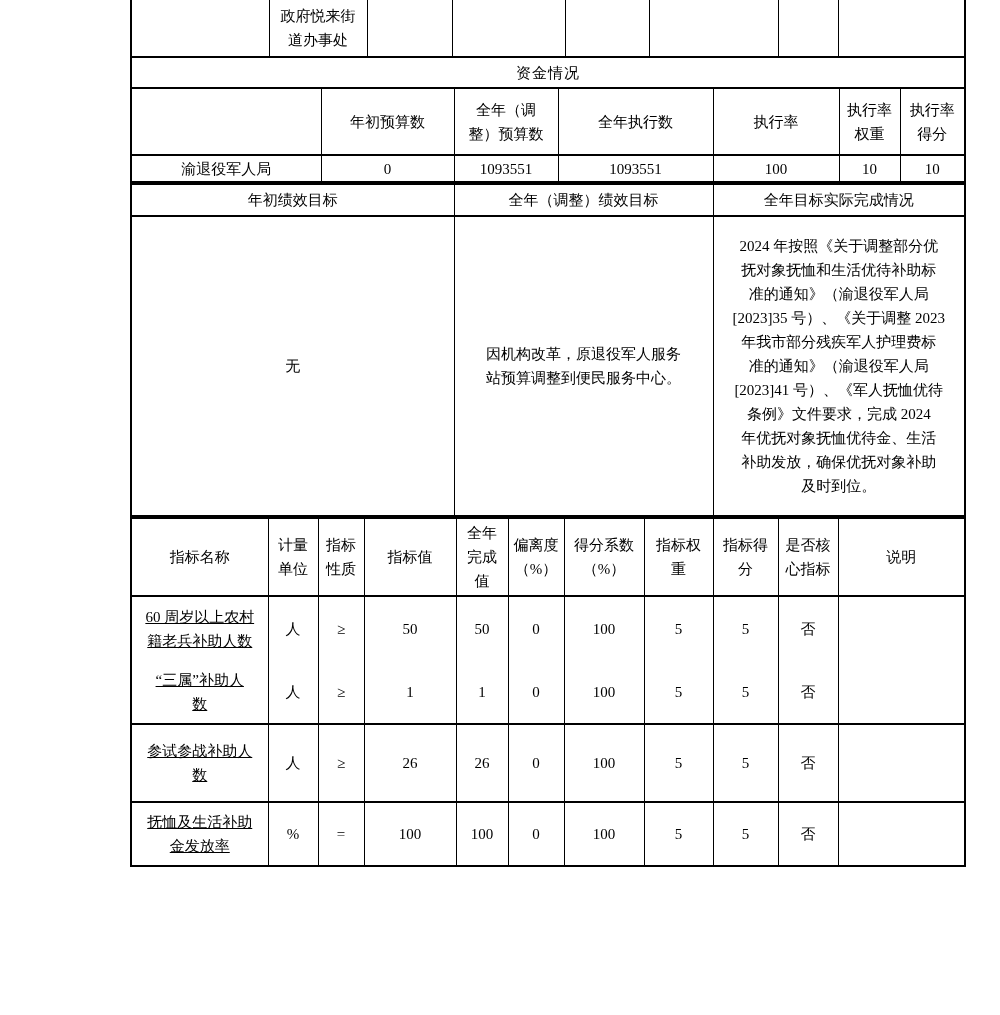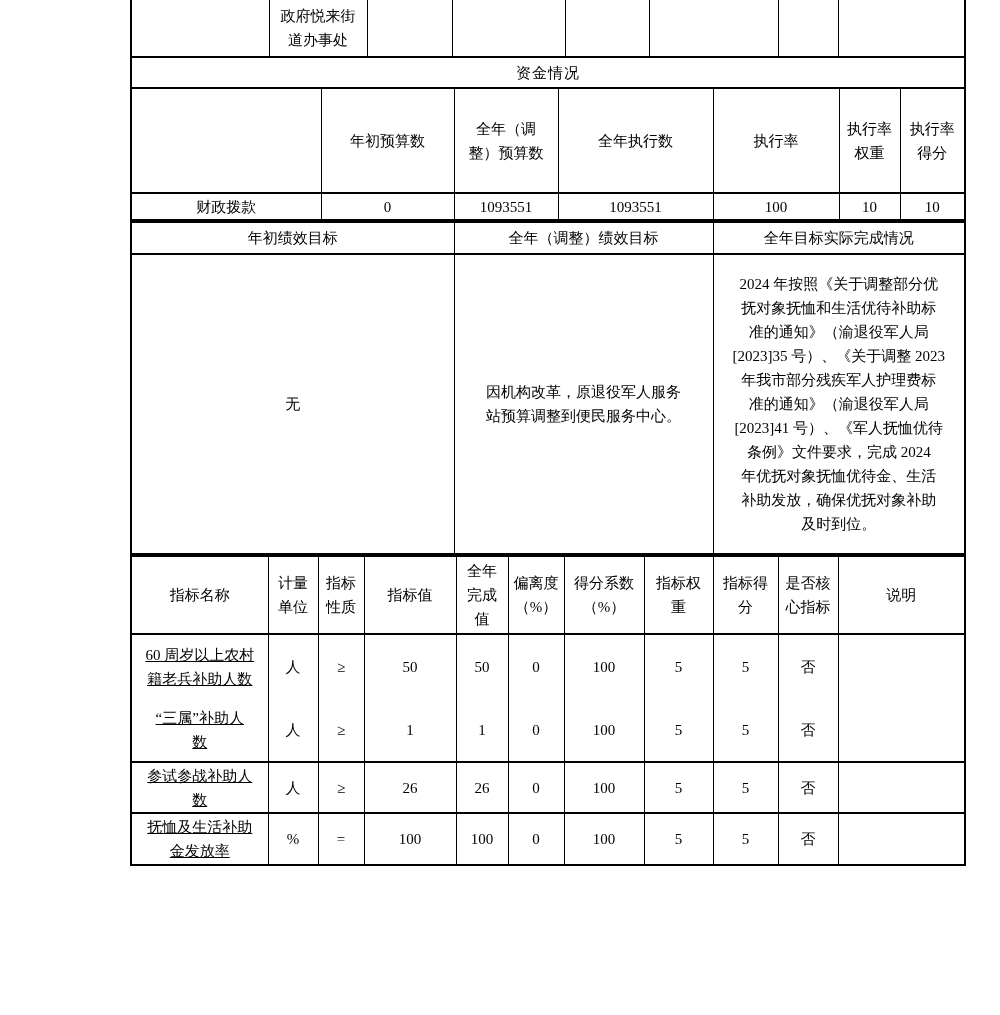--- a/index.html
+++ b/index.html
@@ -73,34 +73,34 @@
     <colgroup>
       <col style="width:190px">
         <col style="width:133px">
         <col style="width:104px">
         <col style="width:155px">
       <col style="width:126px">
         <col style="width:61px">
         <col style="width:65px">
     </colgroup>
     <tbody>
-        <tr class="no-top fund-head" style="height:104px">
+        <tr class="no-top fund-head" style="height:66px">
       <td></td>
       <td>年初预算数</td>
       <td class="pre">全年（调
 整）预算数</td>
       <td>全年执行数</td>
       <td>执行率</td>
       <td class="pre">执行率
 权重</td>
       <td class="pre">执行率
 得分</td>
     </tr>
     <tr style="height:27px">
-      <td class="left">财政拨款</td>
+      <td class="left">渝退役军人局</td>
       <td>0</td>
       <td>1093551</td>
       <td>1093551</td>
       <td>100</td>
       <td>10</td>
       <td>10</td>
     </tr>
   </tbody>
     </table>
 
@@ -193,35 +193,35 @@
       <td>≥</td>
       <td>1</td>
       <td>1</td>
       <td>0</td>
       <td>100</td>
       <td>5</td>
       <td>5</td>
       <td>否</td>
       <td></td>
     </tr>
-    <tr style="height:51px">
+    <tr style="height:78px">
       <td class="left pre ind-name">参试参战补助人
 数</td>
       <td>人</td>
       <td>≥</td>
       <td>26</td>
       <td>26</td>
       <td>0</td>
       <td>100</td>
       <td>5</td>
       <td>5</td>
       <td>否</td>
       <td></td>
     </tr>
-    <tr style="height:52px">
+    <tr style="height:64px">
       <td class="left pre ind-name">抚恤及生活补助
 金发放率</td>
       <td>%</td>
       <td>=</td>
       <td>100</td>
       <td>100</td>
       <td>0</td>
       <td>100</td>
       <td>5</td>
       <td>5</td>

